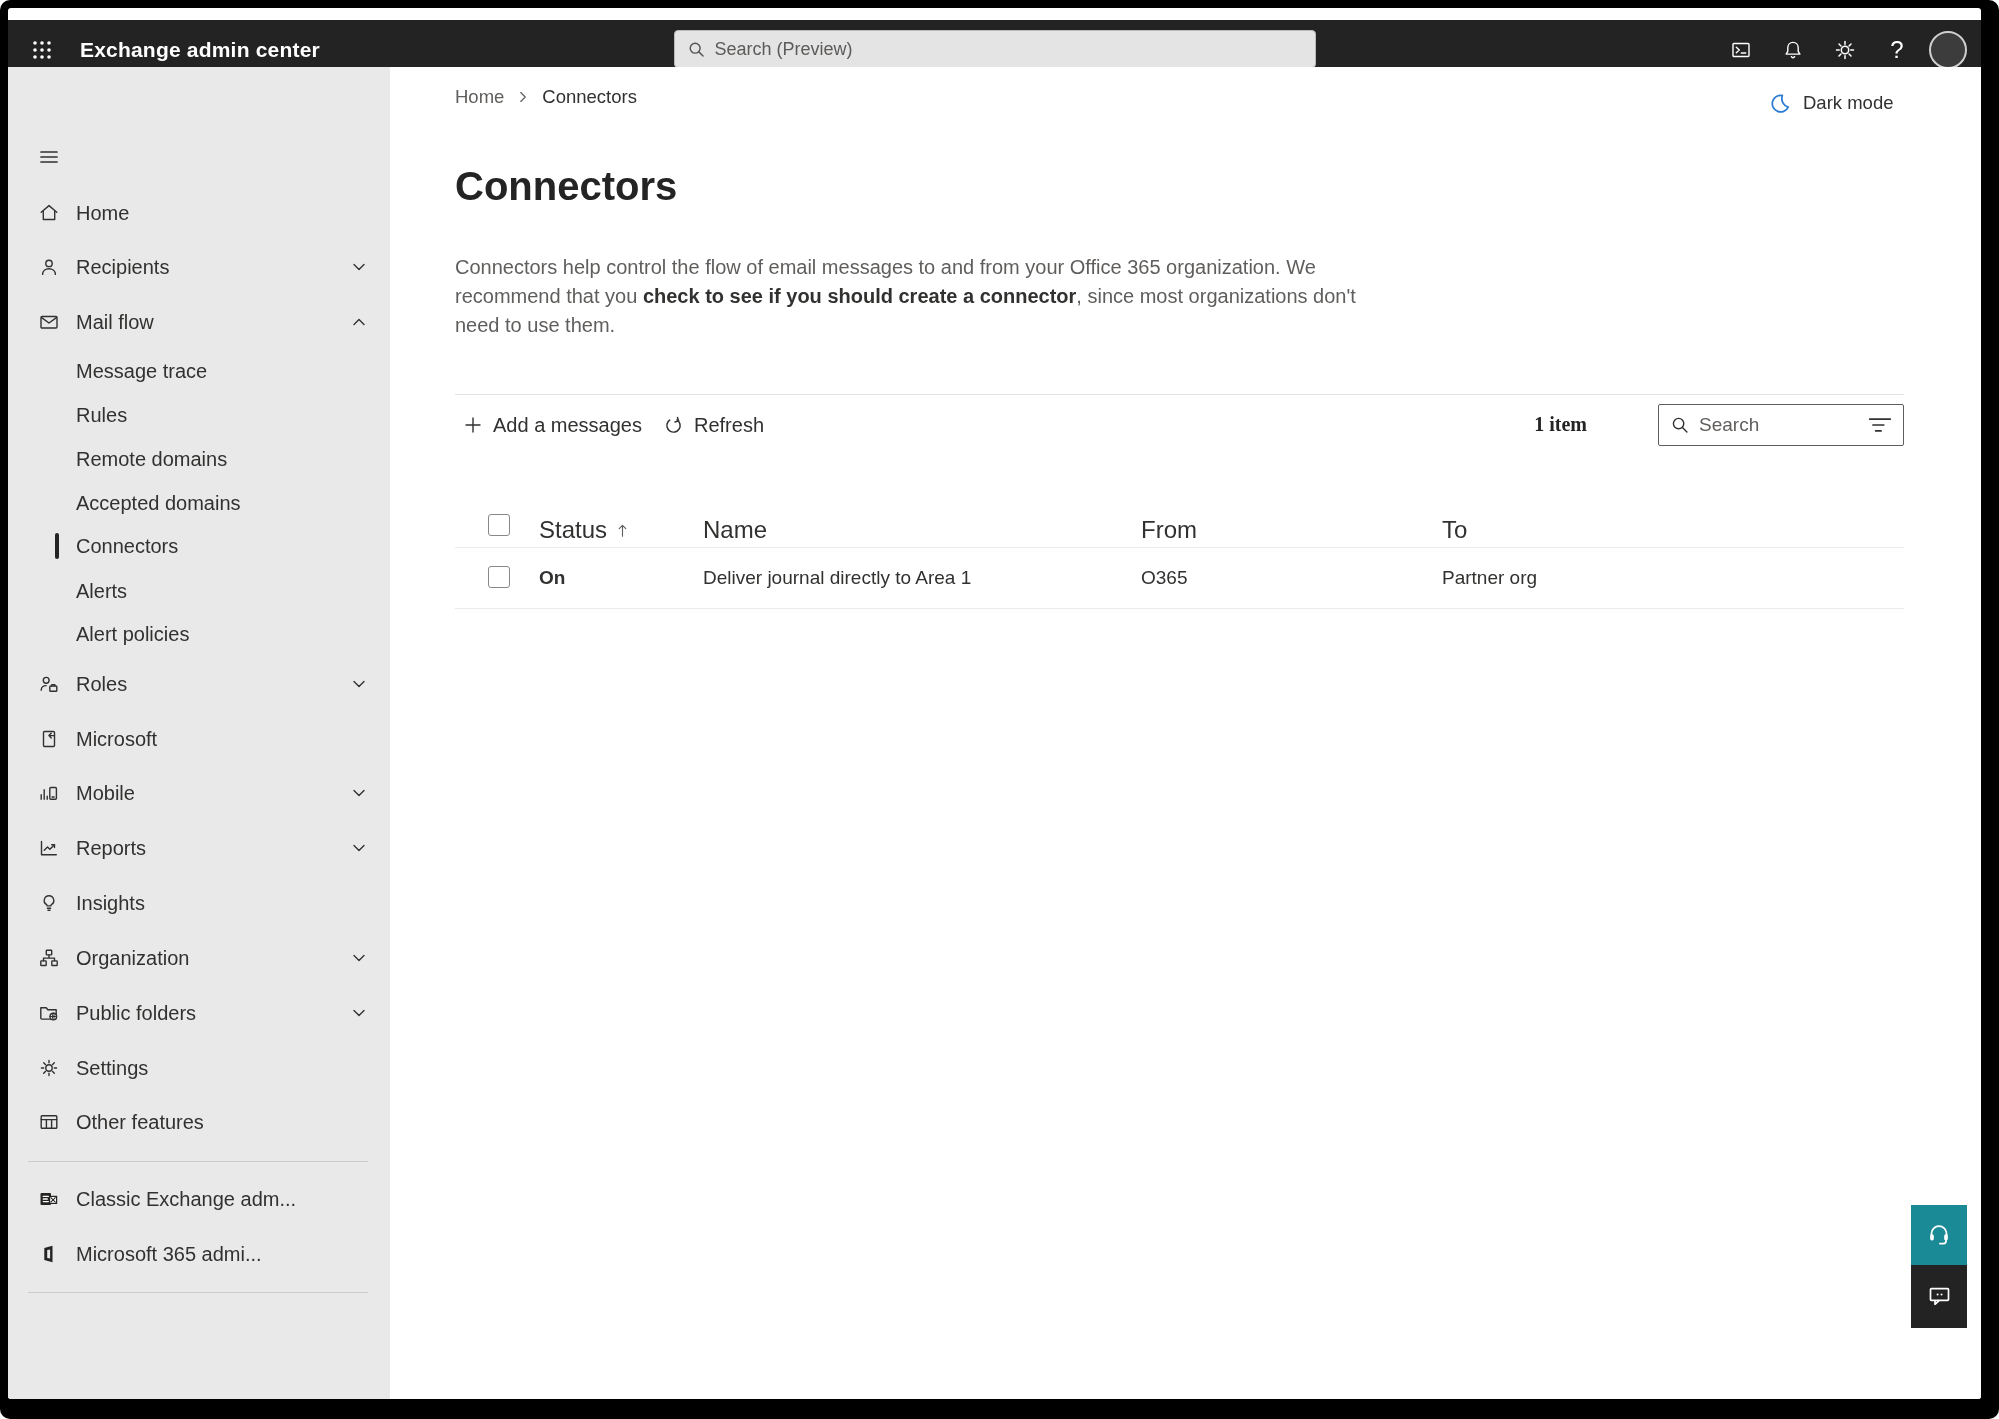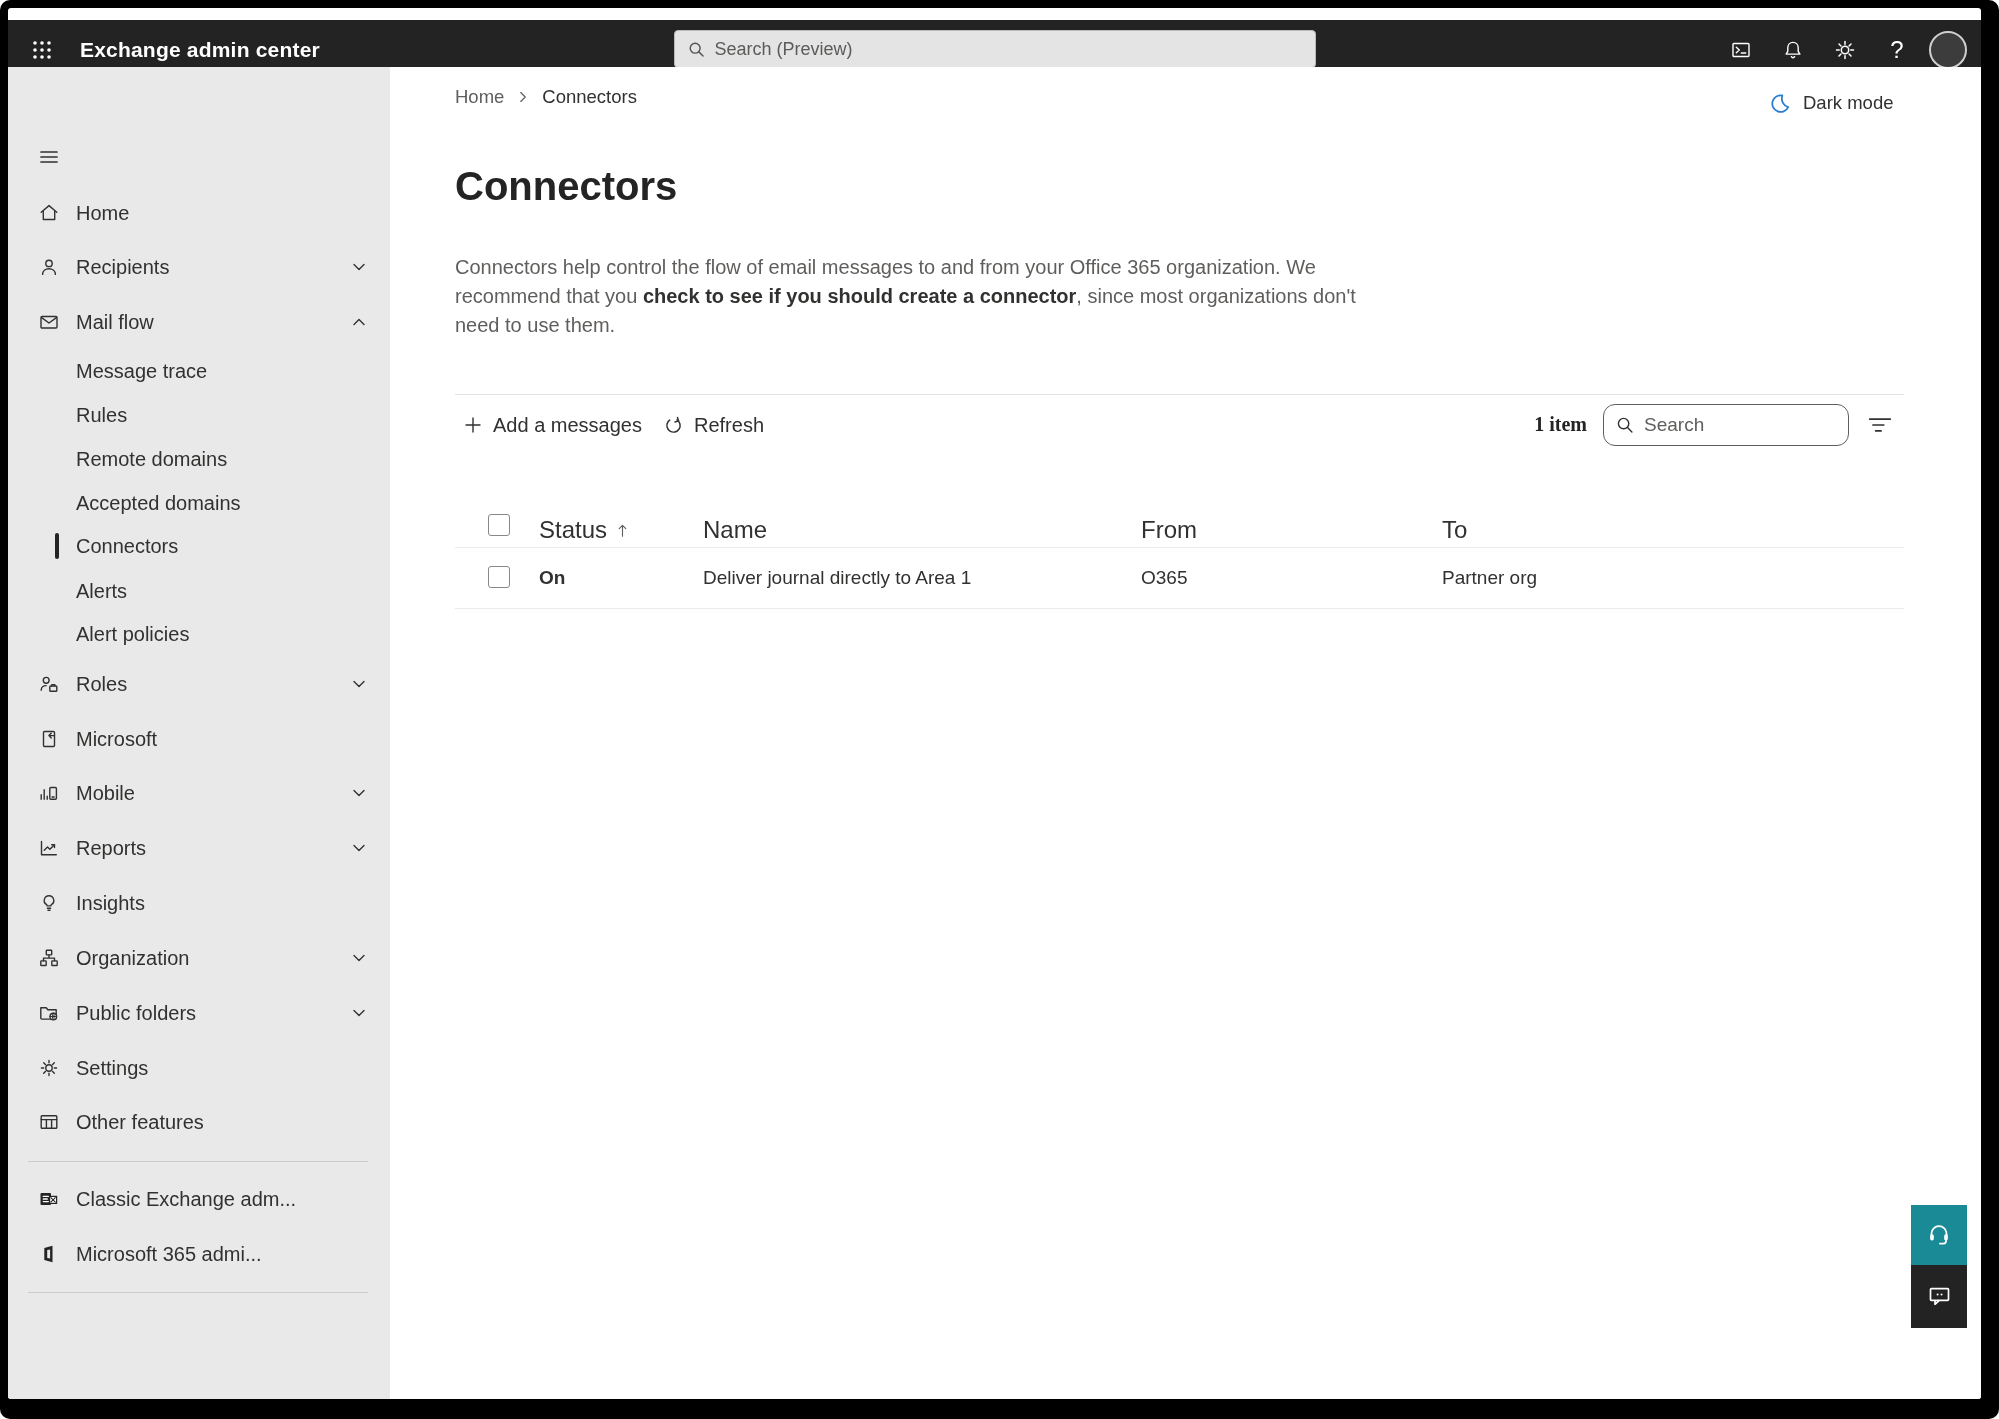--- a/index.html
+++ b/index.html
@@ -36,21 +36,21 @@
   .breadcrumb { position:absolute; left:65px; top:17px; height:26px; display:flex; align-items:center; gap:11px; font-size:18.5px; }
   .bc-home { color:#605e5c; cursor:pointer; }
   .bc-cur { color:#323130; }
   .darkmode { position:absolute; left:1378px; top:22px; height:28px; display:flex; align-items:center; gap:10px; font-size:18.5px; color:#323130; cursor:pointer; }
   .h1 { position:absolute; left:65px; top:97px; font-size:40px; line-height:44px; font-weight:700; color:#242424; }
   .desc { position:absolute; left:65px; top:186px; width:912px; font-size:20px; line-height:29px; color:#605e5c; }
   .desc .em { color:#323130; font-weight:600; }
   .hr { position:absolute; left:65px; width:1449px; height:1px; background:#e5e3e1; }
   .tbtn { position:absolute; top:336px; height:44px; display:flex; align-items:center; gap:10px; font-size:20px; color:#323130; cursor:pointer; white-space:nowrap; }
   .count { position:absolute; top:346px; left:1020px; width:177px; text-align:right; font-family:"Liberation Serif", serif; font-weight:700; font-size:20px; color:#242424; }
-  .lsearch { position:absolute; left:1213px; top:337px; width:246px; height:42px; background:#fff; border:1px solid #605e5c; border-radius:12px; display:flex; align-items:center; padding:0 11px; gap:9px; }
+  .lsearch { position:absolute; left:1268px; top:337px; width:246px; height:42px; background:#fff; border:1px solid #605e5c; border-radius:2px; display:flex; align-items:center; padding:0 11px; gap:9px; }
   .lsearch input { flex:1; min-width:0; border:none; outline:none; background:transparent; font-family:inherit; font-size:19px; color:#323130; }
   .lsearch input::placeholder { color:#605e5c; }
   .filterbtn { position:absolute; left:1476px; top:345px; width:28px; height:26px; display:flex; align-items:center; justify-content:center; cursor:pointer; }
   .cb { position:absolute; width:22px; height:22px; background:#fff; border:1.5px solid #8a8886; border-radius:3px; cursor:pointer; }
   .thlbl { position:absolute; top:449px; font-size:24px; color:#323130; display:flex; align-items:center; gap:8px; cursor:pointer; white-space:nowrap; }
   .td { position:absolute; top:500px; font-size:19px; color:#323130; white-space:nowrap; }
   .td.bold { font-weight:700; }
   .rowdiv { background:#edebe9; }
 
   

